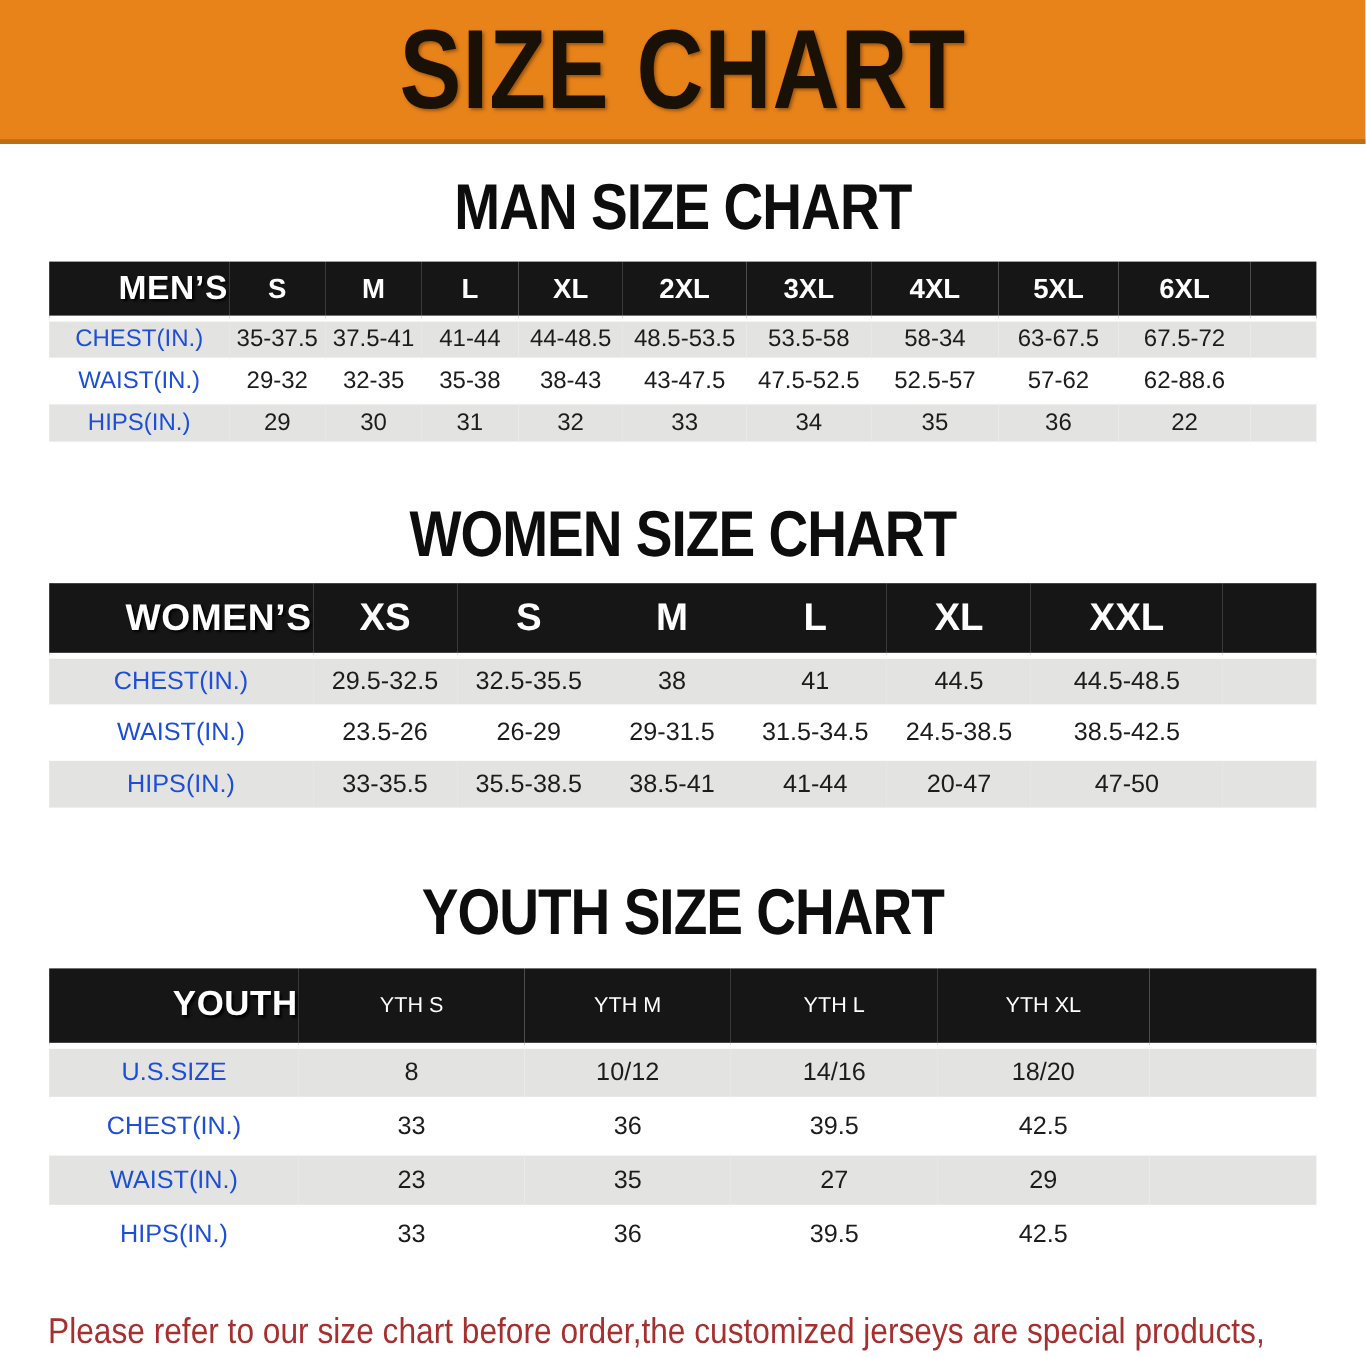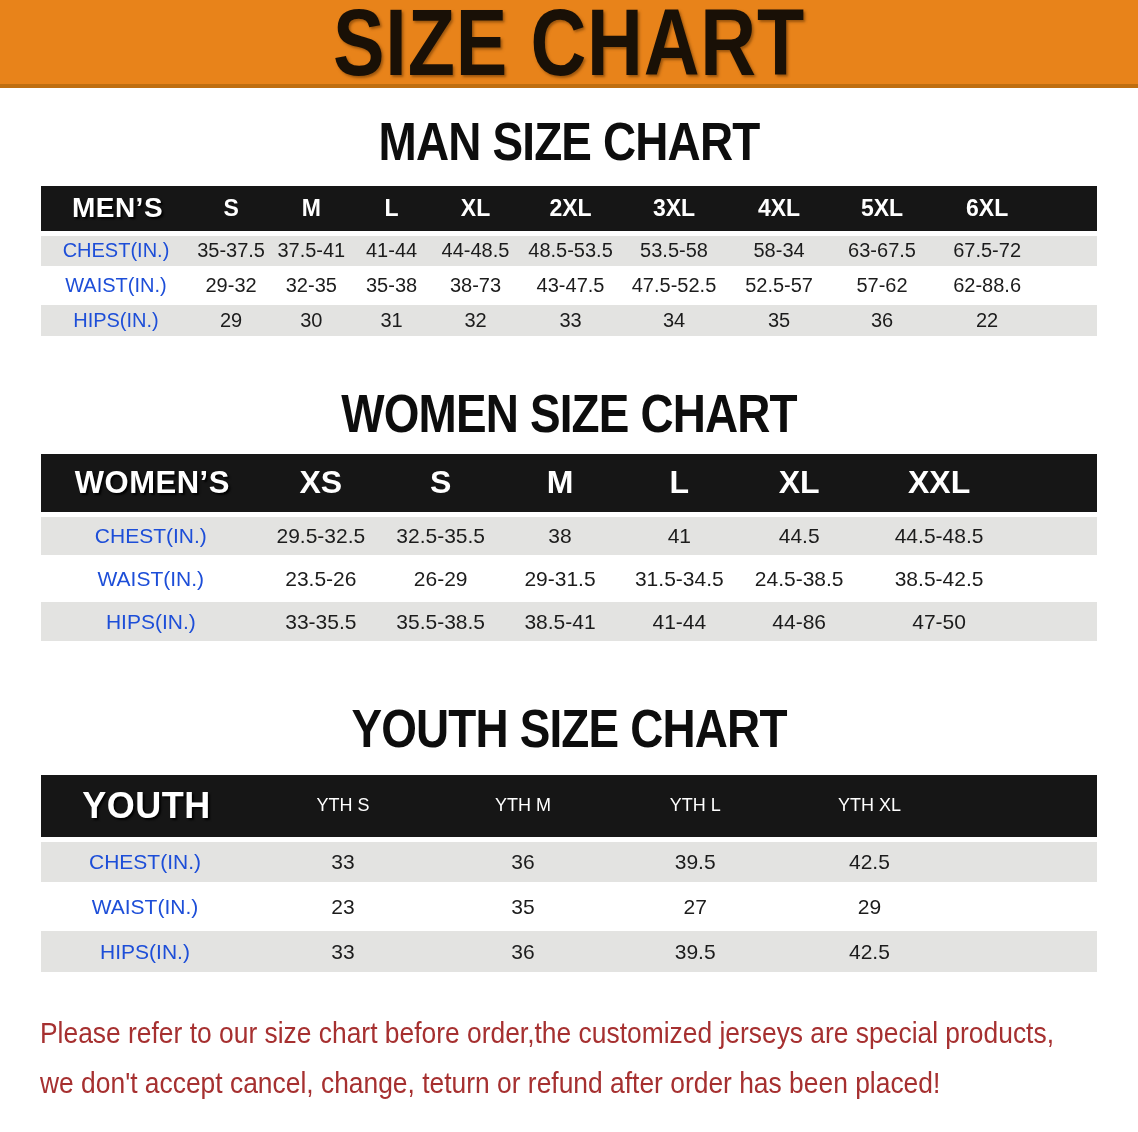--- a/index.html
+++ b/index.html
@@ -6,21 +6,21 @@
   html, body {
     margin: 0; padding: 0;
     width: 1138px;
     background: #ffffff;
     font-family: "Liberation Sans", sans-serif;
   }
   .page { width: 1138px; min-height: 1132px; overflow: hidden; }
 
   
   .banner {
-    height: 88px;
+    height: 120px;
     background: #E8831A;
     border-bottom: 4px solid #BF6E10;
     display: flex; align-items: center; justify-content: center;
   }
   .banner h1 {
     margin: 0;
     font-size: 92px;
     line-height: 92px;
     font-weight: bold;
     color: #191006;
@@ -58,21 +58,21 @@
   .table-wrap-youth { margin-top: 20px; }
 
   .size-table thead th {
     background: #161616;
     color: #ffffff;
     text-align: center;
     vertical-align: middle;
     border-bottom: 5px solid #ffffff;
   }
   .size-table th.group-label {
-    text-align: center;
+    text-align: right;
     padding-left: 4px;
     letter-spacing: 0.5px;
     font-weight: bold;
     text-shadow: 2px 2px 2px rgba(0,0,0,0.9);
   }
   .size-table tbody td {
     text-align: center;
     vertical-align: middle;
     color: #1c1c1c;
     border-bottom: 4px solid #ffffff;
@@ -86,21 +86,21 @@
   .section-men th.group-label { font-size: 28px; }
   .section-men tbody td { height: 35px; font-size: 20px; }
 
   
   .section-women thead th { height: 60px; font-size: 32px; font-weight: bold; }
   .section-women th.group-label { font-size: 31px; font-weight: bold; }
   .section-women tbody td { height: 43px; font-size: 21px; }
 
   
   .section-youth thead th { height: 64px; font-size: 18px; font-weight: normal; }
-  .section-youth th.group-label { font-size: 36px; font-weight: bold; margin-top: 23px; }
+  .section-youth th.group-label { font-size: 29px; font-weight: bold; margin-top: 23px; }
   .section-youth tbody td { height: 45px; font-size: 21px; }
 
   
   .footer {
     margin: 32px 0 0 40px;
     color: #A63030;
   }
   .footer p {
     margin: 0;
     font-size: 30px;
@@ -163,21 +163,21 @@
               <td>58-34</td>
               <td>63-67.5</td>
               <td>67.5-72</td>
               <td class="spacer"></td>
             </tr>
             <tr>
               <td class="row-label">WAIST(IN.)</td>
               <td>29-32</td>
               <td>32-35</td>
               <td>35-38</td>
-              <td>38-73</td>
+              <td>38-43</td>
               <td>43-47.5</td>
               <td>47.5-52.5</td>
               <td>52.5-57</td>
               <td>57-62</td>
               <td>62-88.6</td>
               <td class="spacer"></td>
             </tr>
             <tr>
               <td class="row-label">HIPS(IN.)</td>
               <td>29</td>
@@ -242,21 +242,21 @@
               <td>24.5-38.5</td>
               <td>38.5-42.5</td>
               <td class="spacer"></td>
             </tr>
             <tr>
               <td class="row-label">HIPS(IN.)</td>
               <td>33-35.5</td>
               <td>35.5-38.5</td>
               <td>38.5-41</td>
               <td>41-44</td>
-              <td>44-86</td>
+              <td>20-47</td>
               <td>47-50</td>
               <td class="spacer"></td>
             </tr>
           </tbody>
         </table>
     </div>
   </section>
 
   <section class="section-youth">
     <h2 class="section-heading heading-youth">YOUTH SIZE CHART</h2>
@@ -275,20 +275,28 @@
               <th class="group-label">YOUTH</th>
               <th class="size-col">YTH S</th>
               <th class="size-col">YTH M</th>
               <th class="size-col">YTH L</th>
               <th class="size-col">YTH XL</th>
               <th class="spacer"></th>
             </tr>
           </thead>
           <tbody>
             <tr>
+              <td class="row-label">U.S.SIZE</td>
+              <td>8</td>
+              <td>10/12</td>
+              <td>14/16</td>
+              <td>18/20</td>
+              <td class="spacer"></td>
+            </tr>
+            <tr>
               <td class="row-label">CHEST(IN.)</td>
               <td>33</td>
               <td>36</td>
               <td>39.5</td>
               <td>42.5</td>
               <td class="spacer"></td>
             </tr>
             <tr>
               <td class="row-label">WAIST(IN.)</td>
               <td>23</td>

